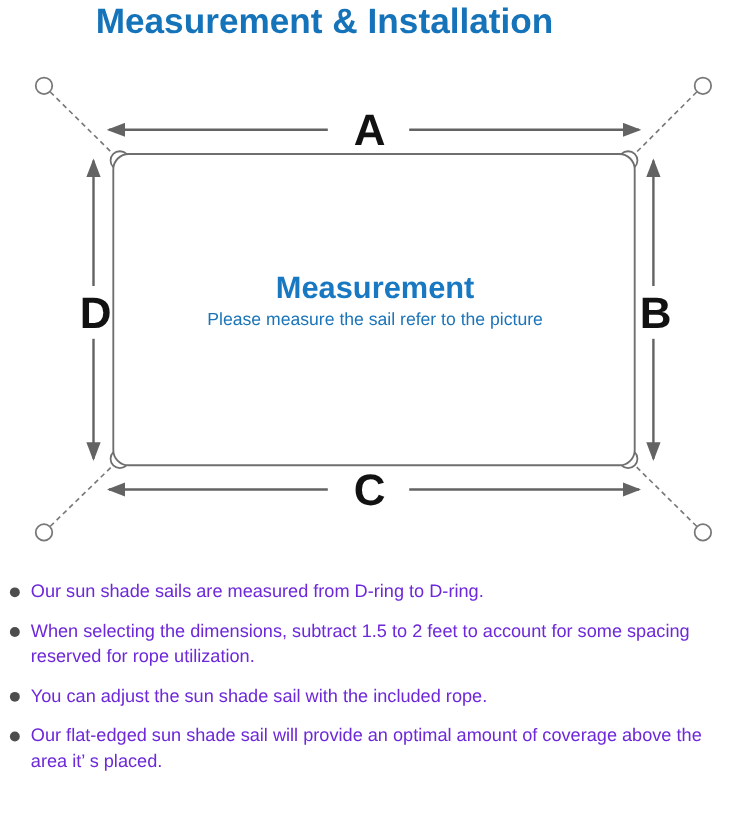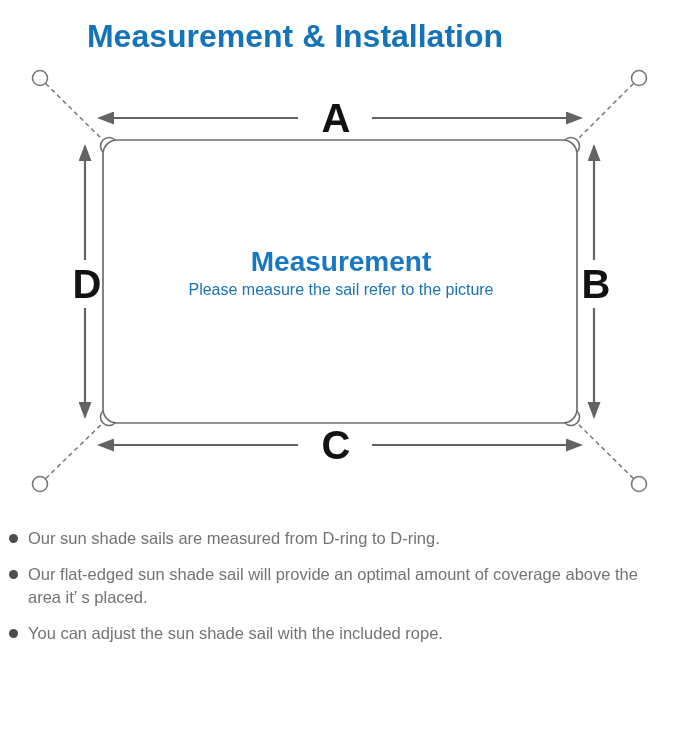--- a/index.html
+++ b/index.html
@@ -1,32 +1,32 @@
 <!DOCTYPE html>
 <html><head>
 <meta charset="utf-8">
 <style>
   html,body{margin:0;padding:0;}
   body{
     width:679px;height:739px;position:relative;background:#ffffff;
     font-family:"Liberation Sans", sans-serif;overflow:hidden;
   }
   .page-title{
-    position:absolute;top:18px;left:0;width:590px;text-align:center;
+    position:absolute;top:1px;left:0;width:590px;text-align:center;
     font-size:32px;font-weight:bold;color:#1573b9;letter-spacing:0px;
   }
   .diagram-wrap{position:absolute;top:50px;left:0;width:679px;height:470px;}
   .notes{
     position:absolute;top:527px;left:9px;width:660px;
     list-style:none;margin:0;padding:0;
   }
   .notes li{
     display:flex;align-items:flex-start;gap:10px;
     margin-bottom:13px;
-    color:#737373;font-size:16.5px;line-height:23px;
+    color:#6d28d9;font-size:16.5px;line-height:23px;
   }
   .bullet-dot{
     flex:0 0 auto;width:9px;height:9px;border-radius:50%;
     background:#4d4d4d;margin-top:7px;
   }
   .note-text{flex:1 1 auto;}
   svg text{font-family:"Liberation Sans", sans-serif;}
   .dim-letter{font-size:40px;font-weight:bold;fill:#121212;}
   .center-head{font-size:28px;font-weight:bold;fill:#1878c2;}
   .center-sub{font-size:16px;fill:#1b74b8;}
@@ -88,19 +88,23 @@
   </svg>
 </div>
 
 <ul class="notes">
   <li>
     <span class="bullet-dot"></span>
     <span class="note-text">Our sun shade sails are measured from D-ring to D-ring.</span>
   </li>
   <li>
     <span class="bullet-dot"></span>
-    <span class="note-text">Our flat-edged sun shade sail will provide an optimal amount of coverage above the area it’ s placed.</span>
+    <span class="note-text">When selecting the dimensions, subtract 1.5 to 2 feet to account for some spacing reserved for rope utilization.</span>
   </li>
   <li>
     <span class="bullet-dot"></span>
     <span class="note-text">You can adjust the sun shade sail with the included rope.</span>
   </li>
+  <li>
+    <span class="bullet-dot"></span>
+    <span class="note-text">Our flat-edged sun shade sail will provide an optimal amount of coverage above the area it’ s placed.</span>
+  </li>
 </ul>
 
 </body></html>

